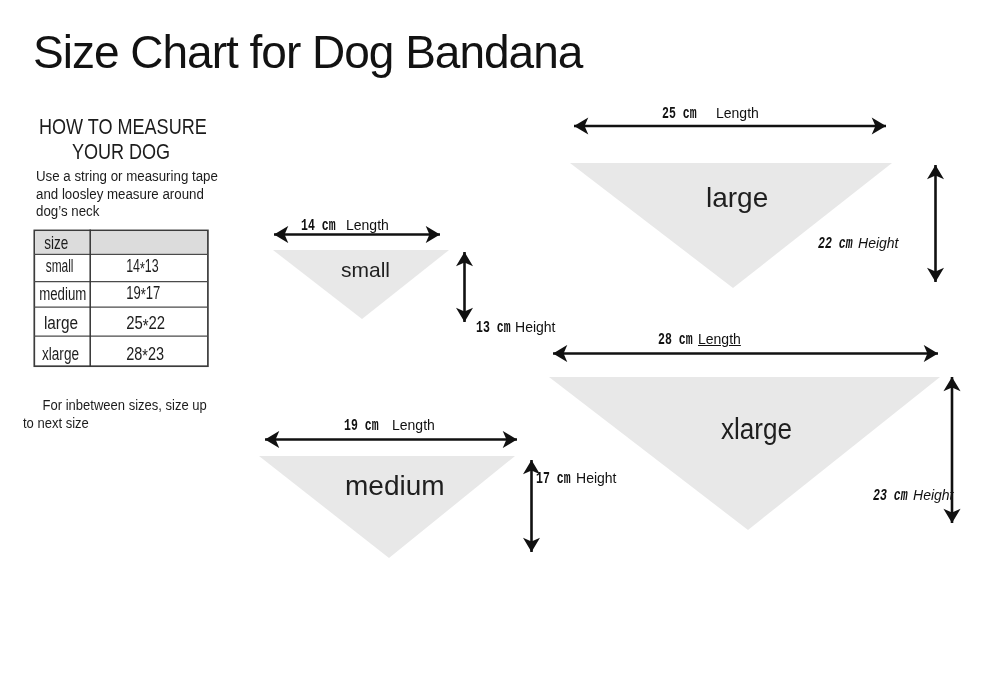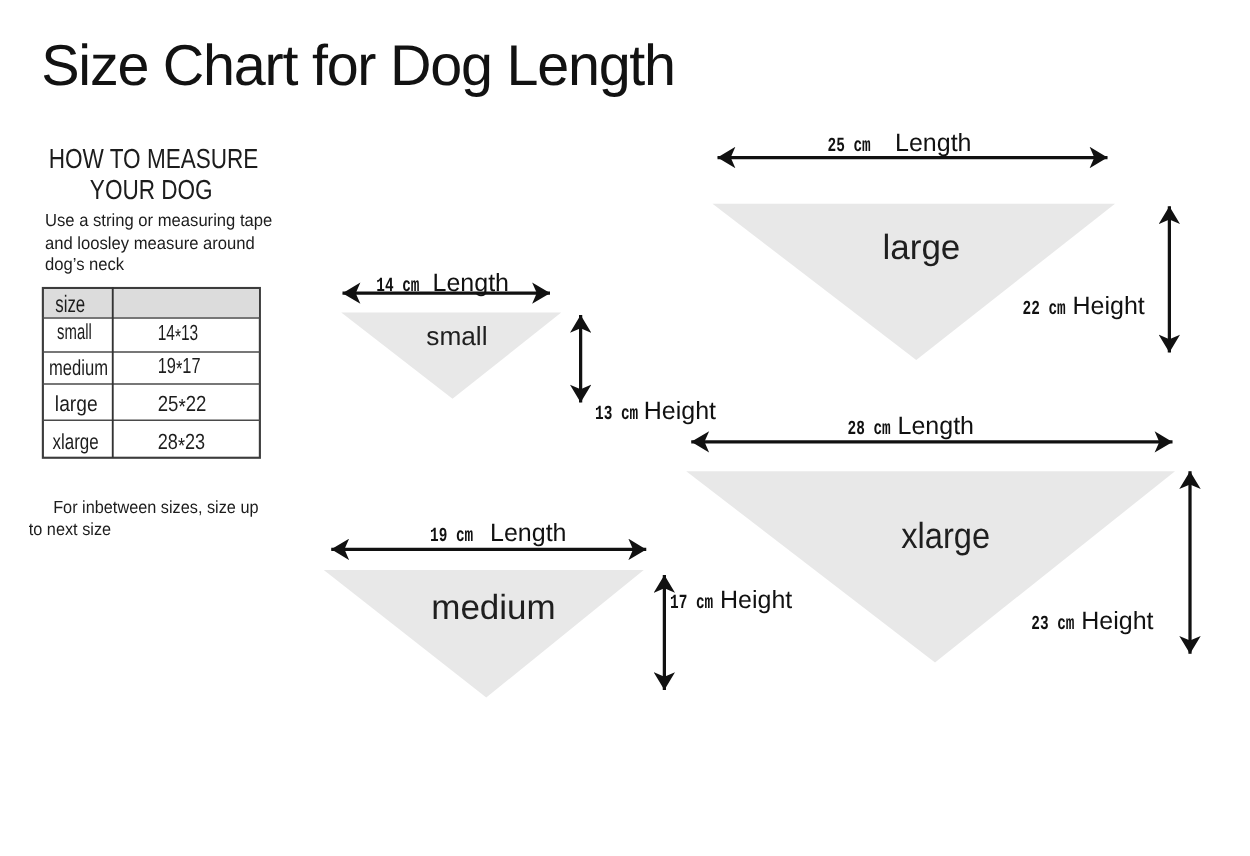--- a/index.html
+++ b/index.html
@@ -6,27 +6,27 @@
 .page{position:relative;width:1000px;height:685px;background:#fff;overflow:hidden;
       font-family:"Liberation Sans",sans-serif;color:#181818;}
 .abs{position:absolute;}
 .title{left:33px;top:27px;font-size:46px;line-height:50px;letter-spacing:-1px;color:#121212;}
 .howto{left:21px;top:114px;width:200px;text-align:center;font-size:22px;line-height:25px;color:#1c1c1c;transform:scaleX(0.82);transform-origin:50% 50%;white-space:nowrap;}
 .para{left:36px;top:168px;transform:scaleX(0.95);transform-origin:0 0;font-size:14px;line-height:17.7px;color:#1c1c1c;white-space:nowrap;}
 .note{left:23px;top:397px;transform:scaleX(0.93);transform-origin:0 0;font-size:14px;line-height:17.5px;text-indent:21px;color:#1c1c1c;white-space:nowrap;}
 .tri-label{position:absolute;color:#1f1f1f;}
 .dim{position:absolute;white-space:nowrap;color:#111;}
 .cm{font-family:"Liberation Mono",monospace;font-weight:bold;display:inline-block;transform:scaleX(0.72);transform-origin:left center;}
-.lbl{font-size:20px;font-family:"Liberation Sans",sans-serif;}
+.lbl{font-size:14px;font-family:"Liberation Sans",sans-serif;}
 svg.layer{position:absolute;left:0;top:0;}
 </style>
 </head>
 <body>
 <div class="page">
-  <div class="abs title">Size Chart for Dog Length</div>
+  <div class="abs title">Size Chart for Dog Bandana</div>
 
   <div class="abs howto">HOW TO MEASURE<br>YOUR DOG</div>
 
   <div class="abs para">Use a string or measuring tape<br>and loosley measure around<br>dog’s neck</div>
 
   <div class="abs note">For inbetween sizes, size up<br>to next size</div>
 
   <svg class="layer" width="1000" height="685" viewBox="0 0 1000 685">
     <defs>
       <marker id="ah" viewBox="0 0 10 12" refX="10" refY="6" markerWidth="5.8" markerHeight="6.6" orient="auto-start-reverse" markerUnits="strokeWidth">
@@ -75,20 +75,20 @@
 
   <div class="tri-label" style="left:341px;top:258px;font-size:21px;">small</div>
   <div class="tri-label" style="left:706px;top:182px;font-size:28px;">large</div>
   <div class="tri-label" style="left:345px;top:470px;font-size:28px;">medium</div>
   <div class="tri-label" style="left:717px;top:413px;font-size:29px;transform:scaleX(0.9);">xlarge</div>
 
   <div class="dim" style="left:301px;top:216px;"><span class="cm" style="font-size:16px;">14 cm</span><span class="lbl" style="margin-left:-3px;">Length</span></div>
   <div class="dim" style="left:476px;top:278px;margin-top:40px;"><span class="cm" style="font-size:16px;">13 cm</span><span class="lbl" style="margin-left:-9px;">Height</span></div>
 
   <div class="dim" style="left:662px;top:104px;"><span class="cm" style="font-size:16px;">25 cm</span><span class="lbl" style="margin-left:6px;">Length</span></div>
-  <div class="dim" style="left:818px;top:234px;"><span class="cm" style="font-size:16px;">22 cm</span><span class="lbl" style="margin-left:-8px;">Height</span></div>
+  <div class="dim" style="left:818px;top:234px;font-style:italic;"><span class="cm" style="font-size:16px;">22 cm</span><span class="lbl" style="margin-left:-8px;">Height</span></div>
 
   <div class="dim" style="left:344px;top:416px;"><span class="cm" style="font-size:16px;">19 cm</span><span class="lbl" style="margin-left:0px;">Length</span></div>
   <div class="dim" style="left:536px;top:469px;"><span class="cm" style="font-size:16px;">17 cm</span><span class="lbl" style="margin-left:-8px;">Height</span></div>
 
-  <div class="dim" style="left:678px;top:330px;"><span class="cm" style="font-size:16px;">28 cm</span><span class="lbl" style="margin-left:-8px;">Length</span></div>
-  <div class="dim" style="left:825px;top:486px;"><span class="cm" style="font-size:16px;">23 cm</span><span class="lbl" style="margin-left:-8px;">Height</span></div>
+  <div class="dim" style="left:658px;top:330px;text-decoration:underline;"><span class="cm" style="font-size:16px;">28 cm</span><span class="lbl" style="margin-left:-8px;">Length</span></div>
+  <div class="dim" style="left:873px;top:486px;font-style:italic;"><span class="cm" style="font-size:16px;">23 cm</span><span class="lbl" style="margin-left:-8px;">Height</span></div>
 </div>
 
 </body></html>

